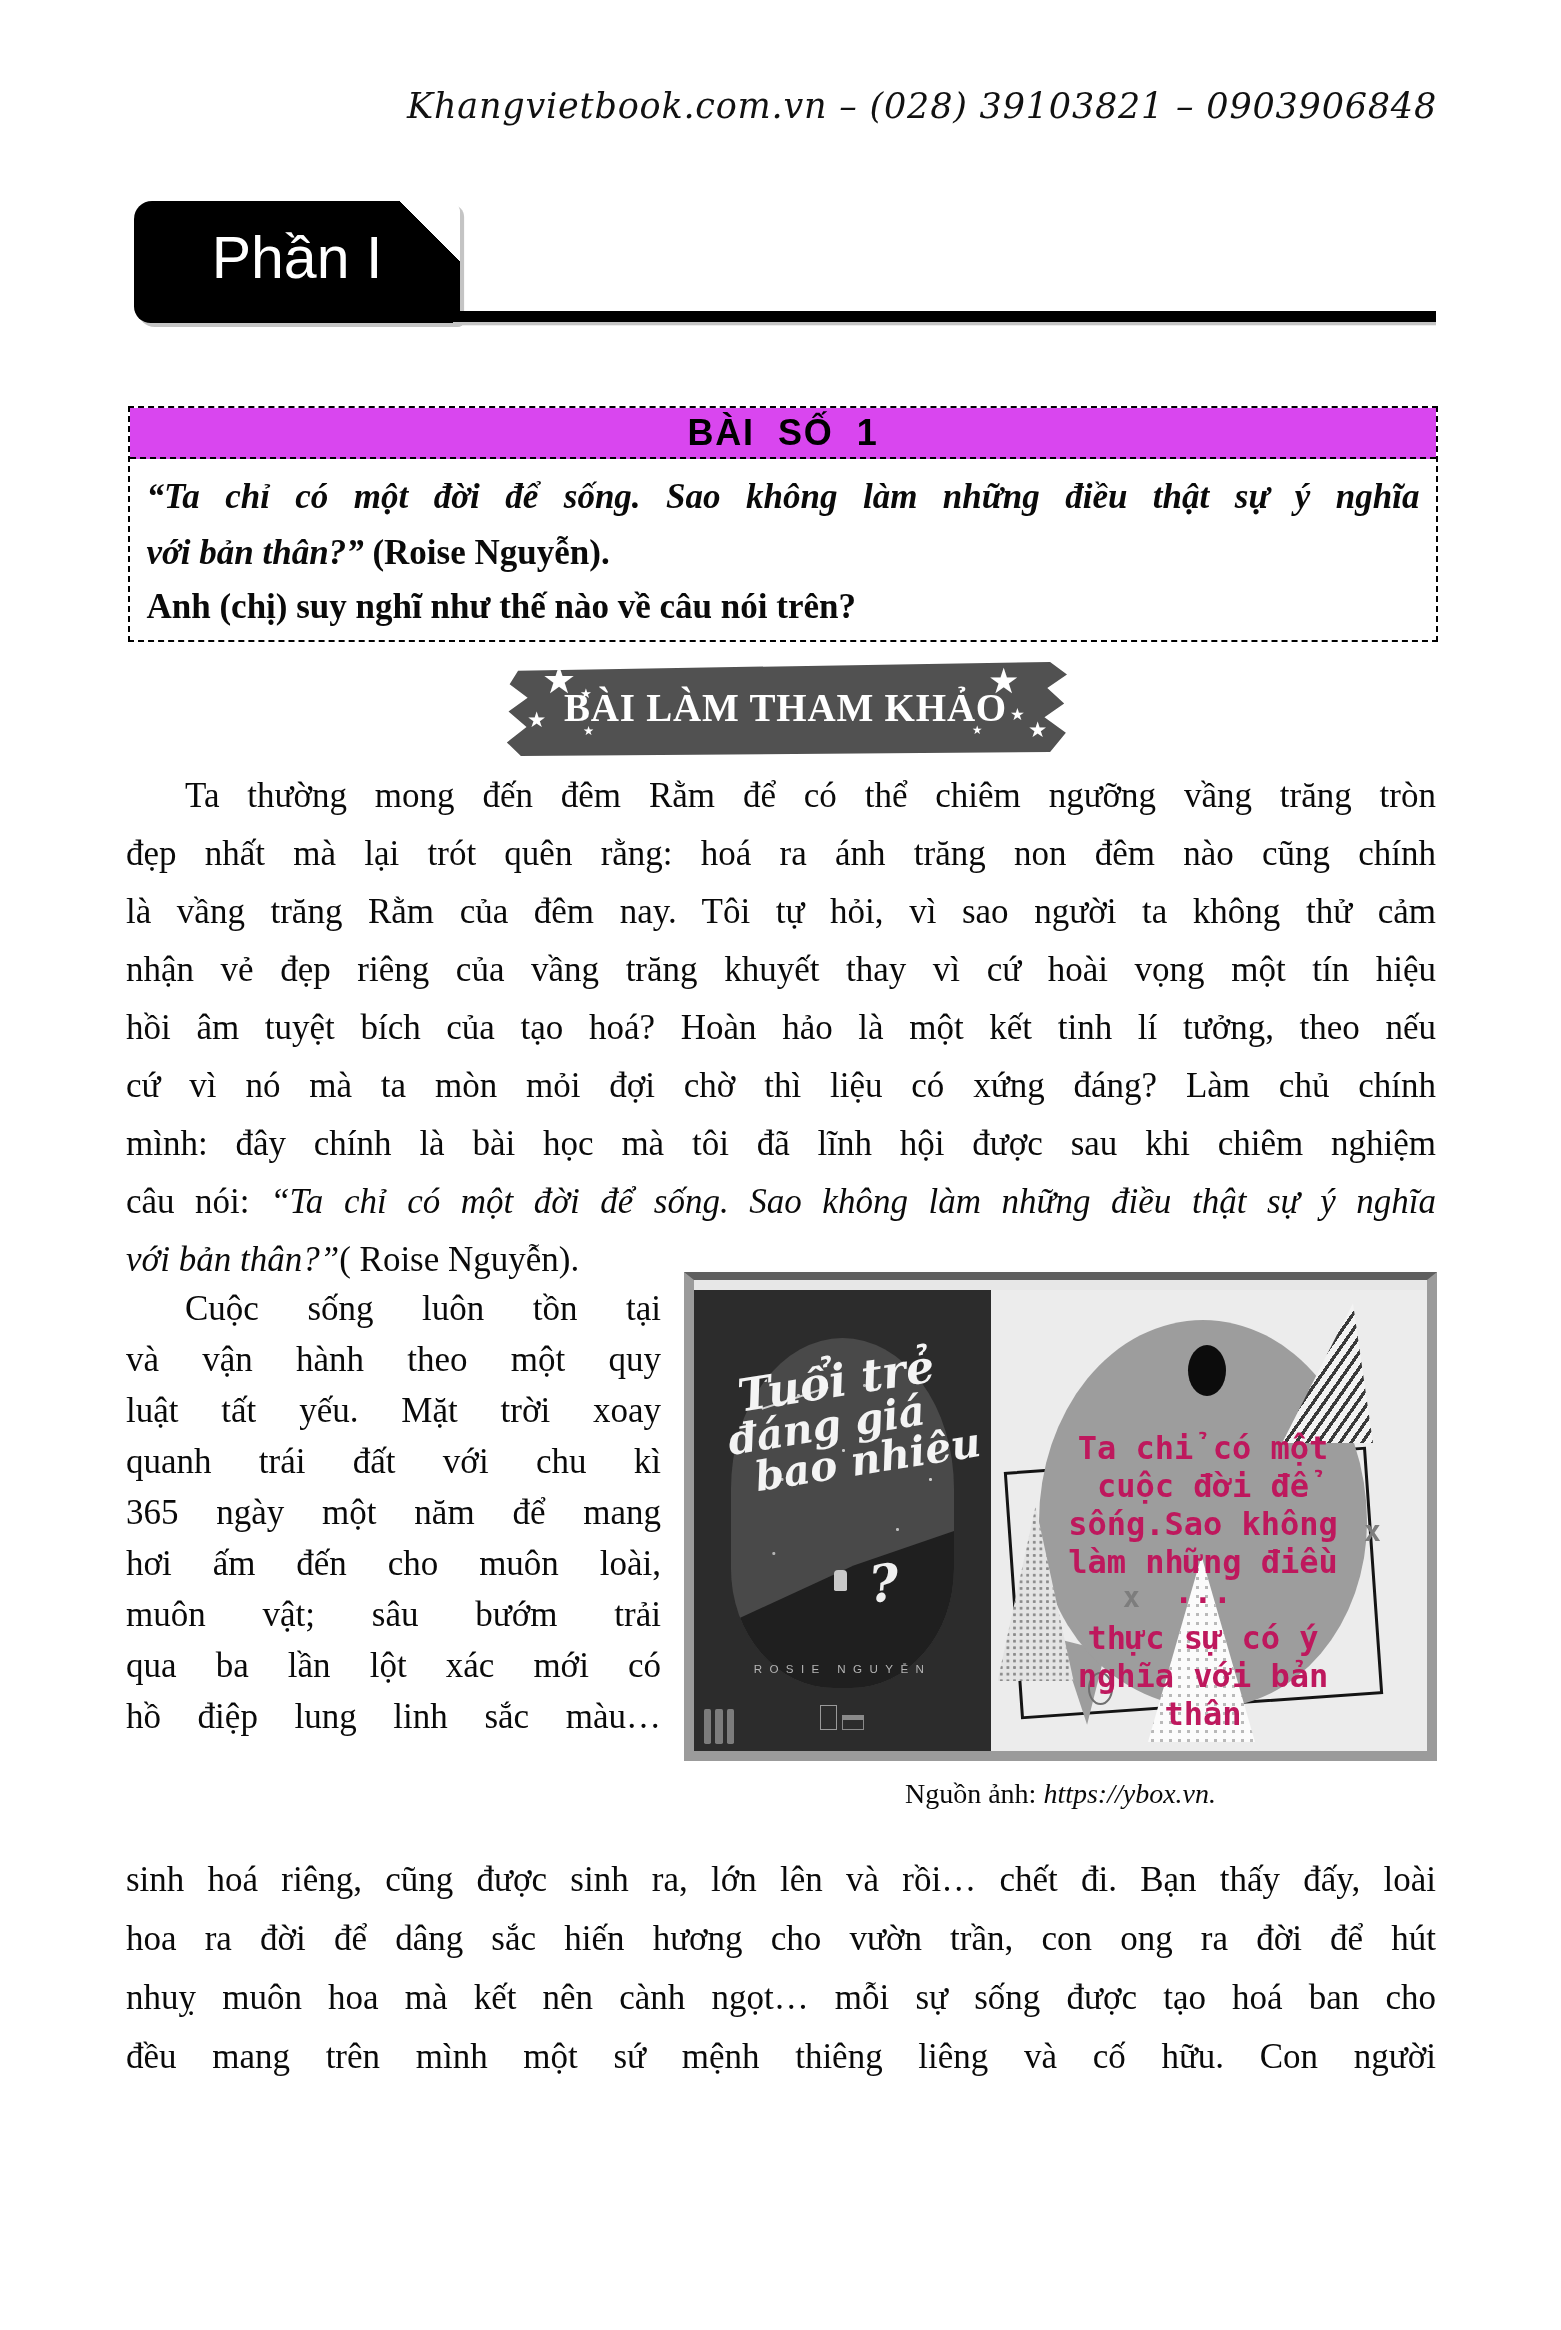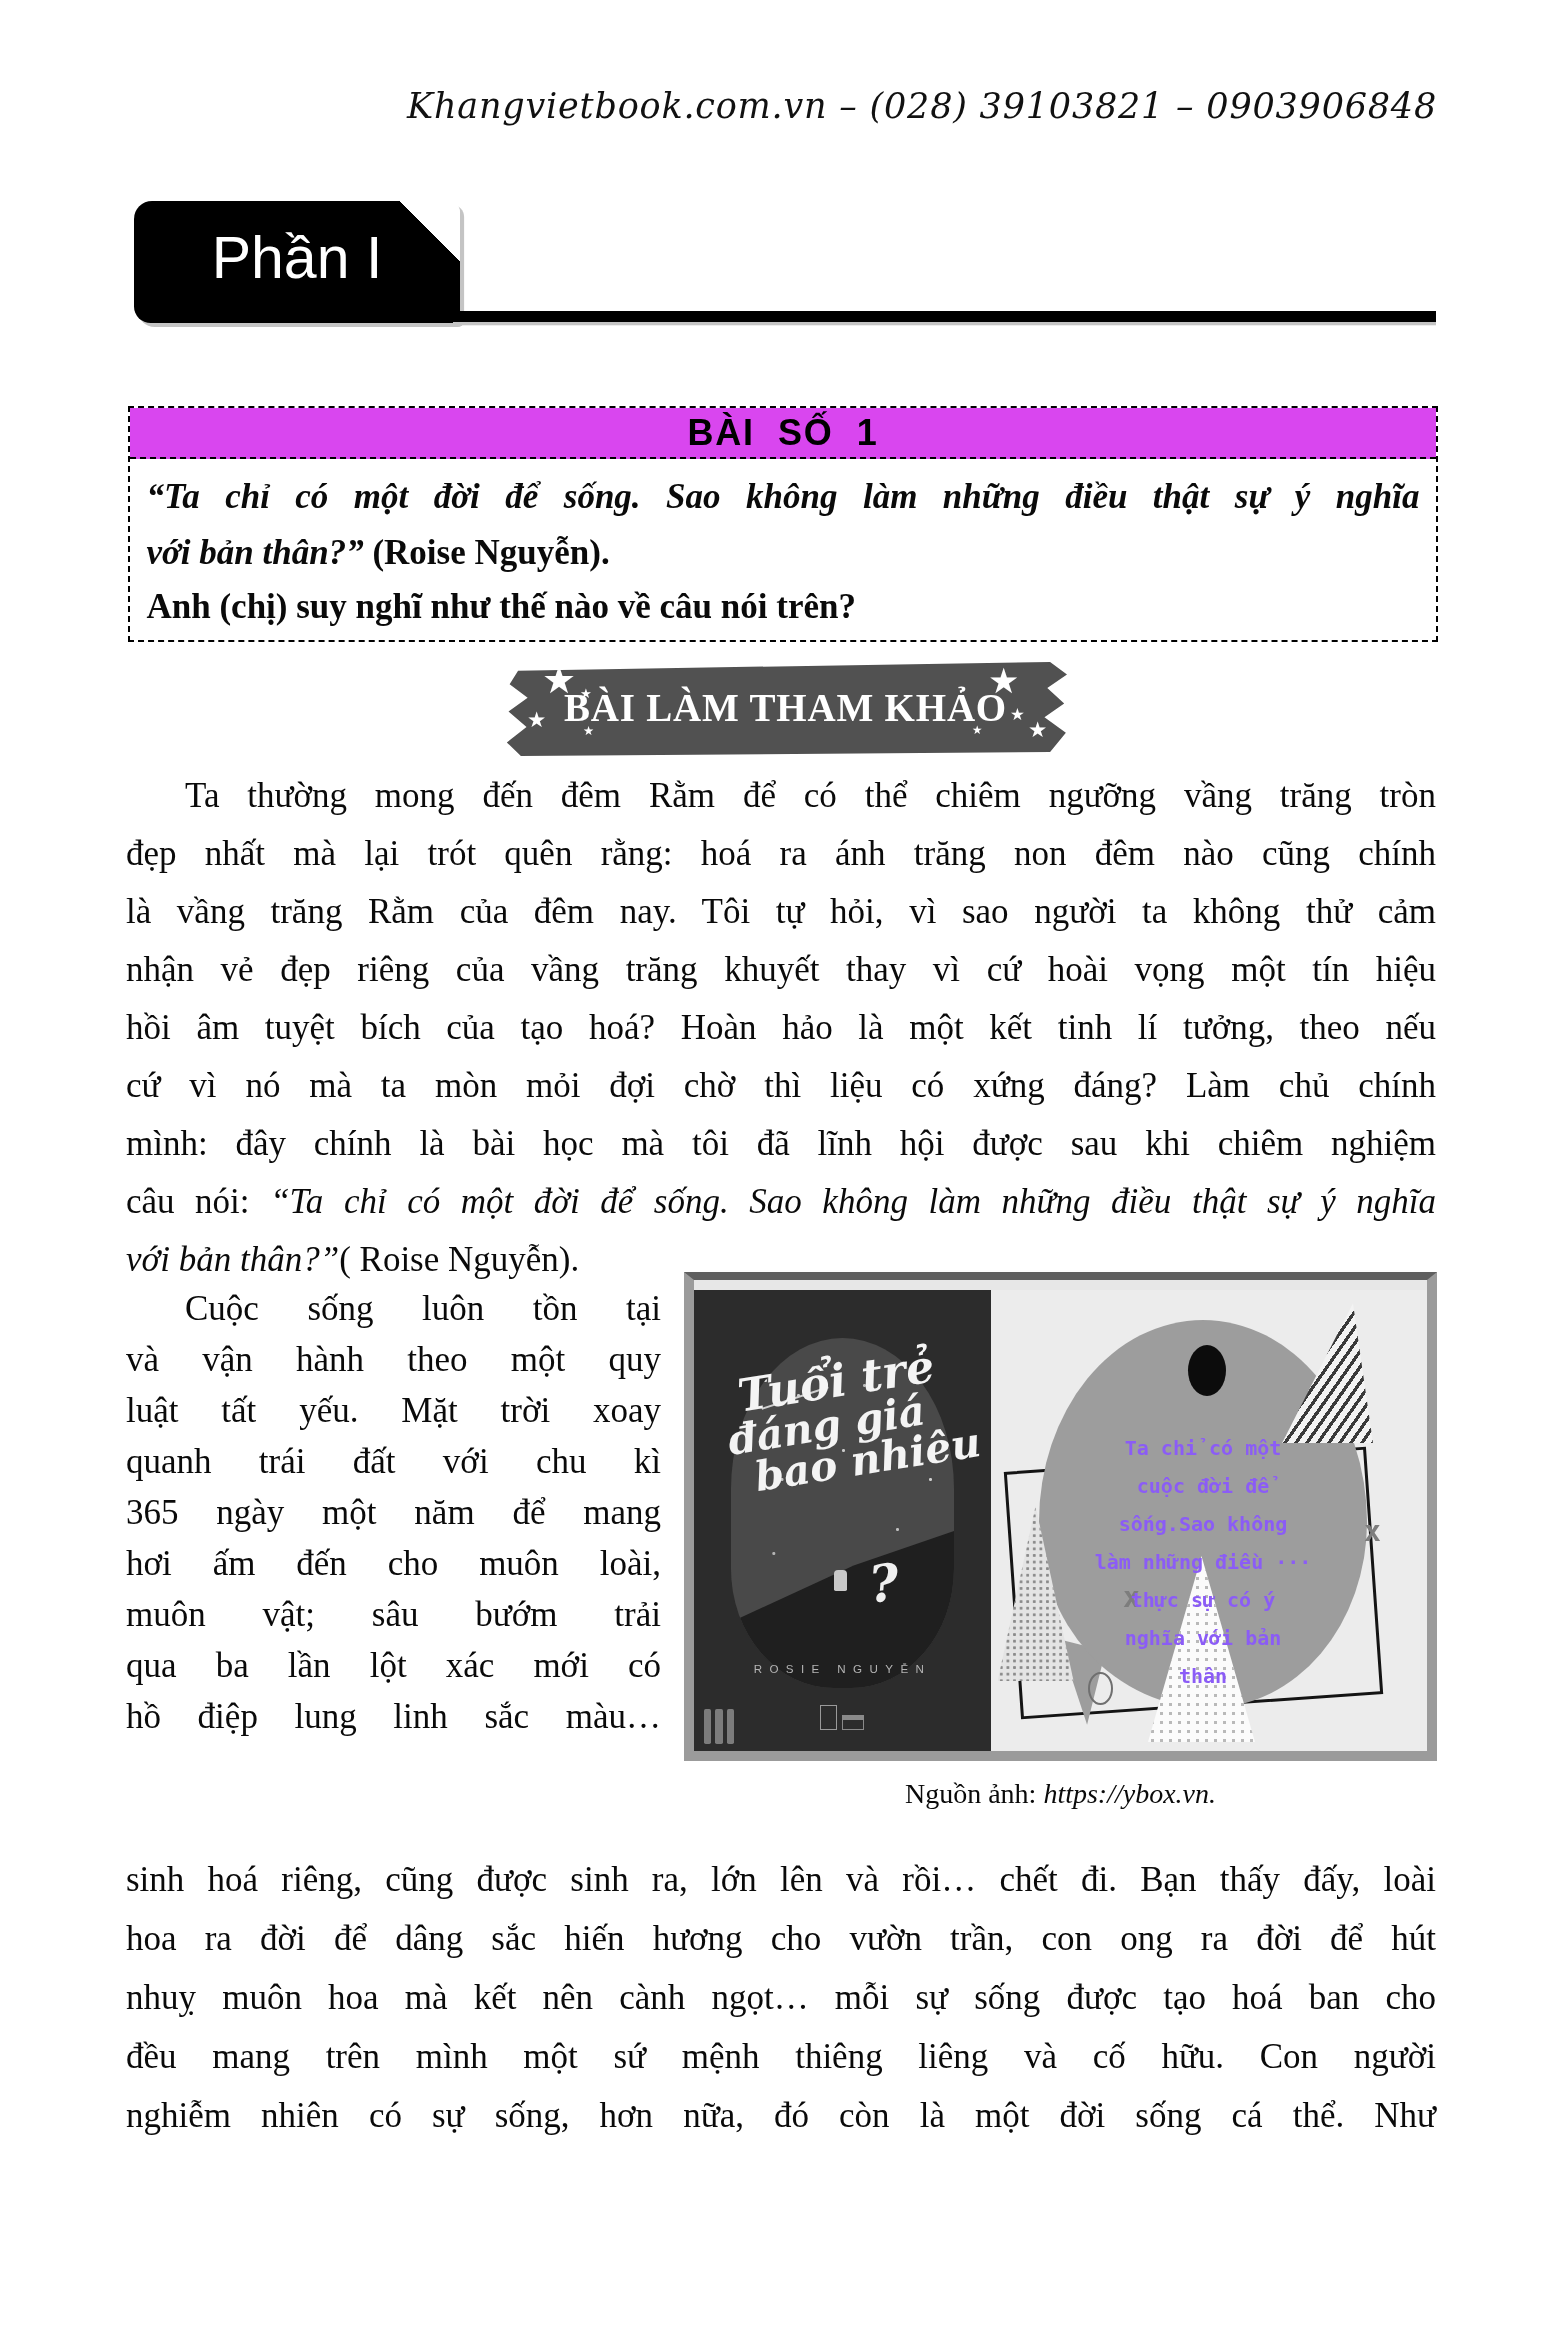--- a/index.html
+++ b/index.html
@@ -149,21 +149,21 @@
   .tri-dot-white {
     position:absolute; left:157px; top:266px; width:107px; height:186px;
     clip-path:polygon(50% 0, 100% 100%, 0 100%);
     background-color:#fbfbfb;
     background-image:radial-gradient(#b9b9b9 1.5px, transparent 1.7px);
     background-size:9px 9px;
   }
   .balloon-text {
     position:absolute; left:48px; top:139px; width:328px; text-align:center;
     font-family:"DejaVu Sans Mono", monospace; font-weight:bold;
-    font-size:20px; line-height:38px; color:#8b5cf6;
+    font-size:32px; line-height:38px; color:#be185d;
   }
   .deco-x { position:absolute; font-family:"DejaVu Sans Mono", monospace; font-weight:bold; font-size:28px; color:#7d7d7d; }
   .x1 { left:132px; top:291px; }
   .x2 { left:373px; top:225px; }
   .deco-o { position:absolute; left:97px; top:382px; width:25px; height:33px; border:2.5px solid #6f6f6f; border-radius:50%; }
 
   .caption {
     position:absolute; left:684px; top:1778px; width:753px; text-align:center;
     font-size:28px; color:#0a0a0a;
   }
@@ -281,19 +281,18 @@
     </div>
   </div>
 
   <div class="caption"><span>Nguồn ảnh: </span><span class="link">https://ybox.vn.</span></div>
 
   <div class="para2b">
     <div class="ln jline">sinh hoá riêng, cũng được sinh ra, lớn lên và rồi… chết đi. Bạn thấy đấy, loài</div>
     <div class="ln jline">hoa ra đời để dâng sắc hiến hương cho vườn trần, con ong ra đời để hút</div>
     <div class="ln jline">nhuỵ muôn hoa mà kết nên cành ngọt… mỗi sự sống được tạo hoá ban cho</div>
     <div class="ln jline">đều mang trên mình một sứ mệnh thiêng liêng và cố hữu. Con người</div>
-    <div class="ln jline">nghiễm nhiên có sự sống, hơn nữa, đó còn là một đời sống cá thể. Như</div>
   </div>
 
   <div class="page-num">3</div>
 
 </div>
 
 
 </body></html>

